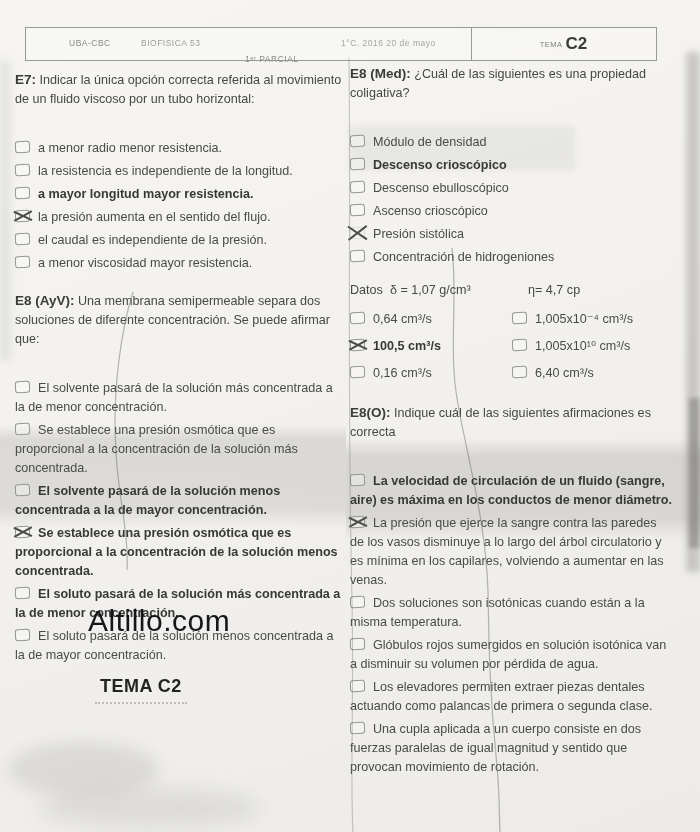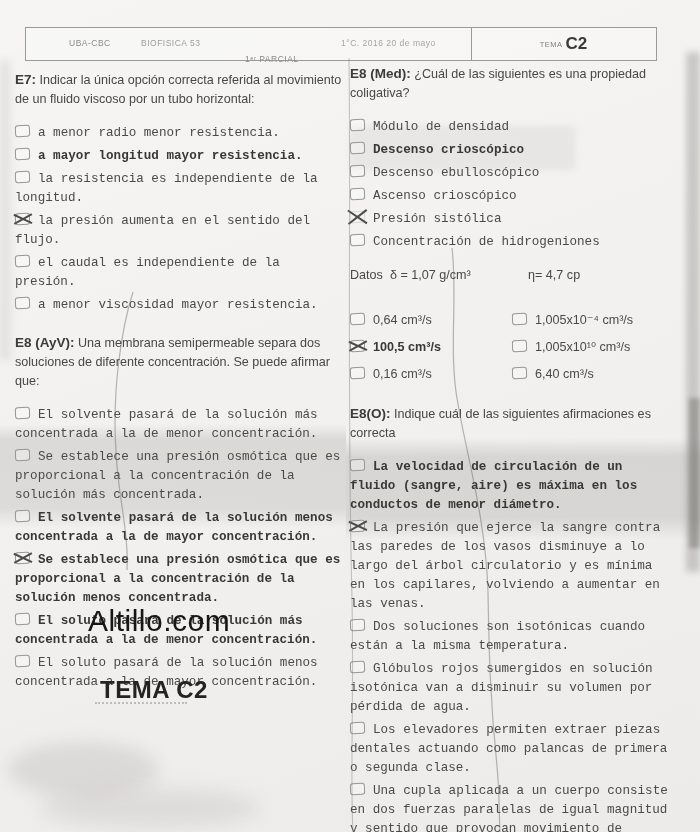--- a/index.html
+++ b/index.html
@@ -36,48 +36,48 @@
     display:flex;align-items:center;justify-content:center;gap:3px;}
   .hdr .tema .t-label{font-size:7.5px;color:#7e7e7c;letter-spacing:.5px;}
   .hdr .tema .t-value{font-size:17px;font-weight:bold;color:#3a3a38;}
   
   .col{position:absolute;font-size:12.6px;line-height:19px;}
   .col-left{left:15px;top:70px;width:328px;}
   .col-right{left:350px;top:64px;width:324px;}
   .q{margin:0 0 14px 0;}
   .qid{font-weight:bold;font-size:13.5px;color:#3b3b39;}
   .prompt{margin:0;}
-  .opts{margin-top:15px;font-family:Liberation Mono, monospace;}
+  .opts{margin-top:30px;}
   .opt{margin:0 0 4px 0;}
   .lbl{color:#4a4a48;}
   .lbl.bold{font-weight:bold;color:#383836;}
   
   .cb{display:inline-block;width:13px;height:10px;border:1.5px solid #969694;border-radius:3px;
     margin-right:8px;vertical-align:-1px;position:relative;transform:rotate(-2deg);background:rgba(255,255,255,.3);}
   .cb.checked::before,.cb.checked::after{content:"";position:absolute;left:-3px;top:4px;width:20px;height:1.7px;background:#4c4c4a;}
   .cb.checked::before{transform:rotate(27deg);}
   .cb.checked::after{transform:rotate(-27deg);}
   .cb.xonly{border-color:rgba(150,150,148,.25);background:transparent;}
   .cb.xonly::before,.cb.xonly::after{width:23px;left:-5px;}
   .cb.xonly::before{transform:rotate(36deg);}
   .cb.xonly::after{transform:rotate(-36deg);}
   
-  .datos{margin:2px 0 26px 0;}
+  .datos{margin:2px 0 10px 0;}
   .datos .row{display:flex;}
   .datos .c-a{width:178px;}
   .datos .c-b{width:140px;}
   .datos .indent{padding-left:30px;}
   .datos sub{font-size:8px;color:#5a5a58;}
   
   .ans-grid{display:flex;margin:4px 0 12px 0;}
   .ans-col{width:162px;}
   .ans-col .opt{margin-bottom:8px;white-space:nowrap;}
   
   .watermark{position:absolute;left:88px;top:604px;font-size:30px;color:#161616;letter-spacing:.5px;}
-  .tema-footer{position:absolute;left:100px;top:676px;font-size:24px;font-weight:bold;color:#232321;letter-spacing:.5px;}
+  .tema-footer{position:absolute;left:100px;top:676px;font-size:18px;font-weight:bold;color:#232321;letter-spacing:.5px;}
   .scanfeel{filter:blur(.22px);}
 </style>
 </head>
 <body>
 
 <div class="shade band-left"></div>
 <div class="shade band-right"></div>
 <div class="shade band-med"></div>
 <div class="shade edge-right"></div>
 <div class="shade edge-right2"></div>
@@ -97,22 +97,22 @@
     <span class="t-value">C2</span>
   </span>
 </div>
 
 <div class="col col-left scanfeel">
 
   <div class="q">
     <p class="prompt"><span class="qid">E7:</span> <span>Indicar la única opción correcta referida al movimiento de un fluido viscoso por un tubo horizontal:</span></p>
     <div class="opts">
       <p class="opt"><span class="cb"></span><span class="lbl">a menor radio menor resistencia.</span></p>
+      <p class="opt"><span class="cb"></span><span class="lbl">la resistencia es independiente de la longitud.</span></p>
       <p class="opt"><span class="cb"></span><span class="lbl bold">a mayor longitud mayor resistencia.</span></p>
-      <p class="opt"><span class="cb"></span><span class="lbl">la resistencia es independiente de la longitud.</span></p>
       <p class="opt"><span class="cb checked"></span><span class="lbl">la presión aumenta en el sentido del flujo.</span></p>
       <p class="opt"><span class="cb"></span><span class="lbl">el caudal es independiente de la presión.</span></p>
       <p class="opt"><span class="cb"></span><span class="lbl">a menor viscosidad mayor resistencia.</span></p>
     </div>
   </div>
 
   <div class="q" style="margin-top:18px;">
     <p class="prompt"><span class="qid">E8 (AyV):</span> <span>Una membrana semipermeable separa dos soluciones de diferente concentración. Se puede afirmar que:</span></p>
     <div class="opts">
       <p class="opt"><span class="cb"></span><span class="lbl">El solvente pasará de la solución más concentrada a la de menor concentración.</span></p>

